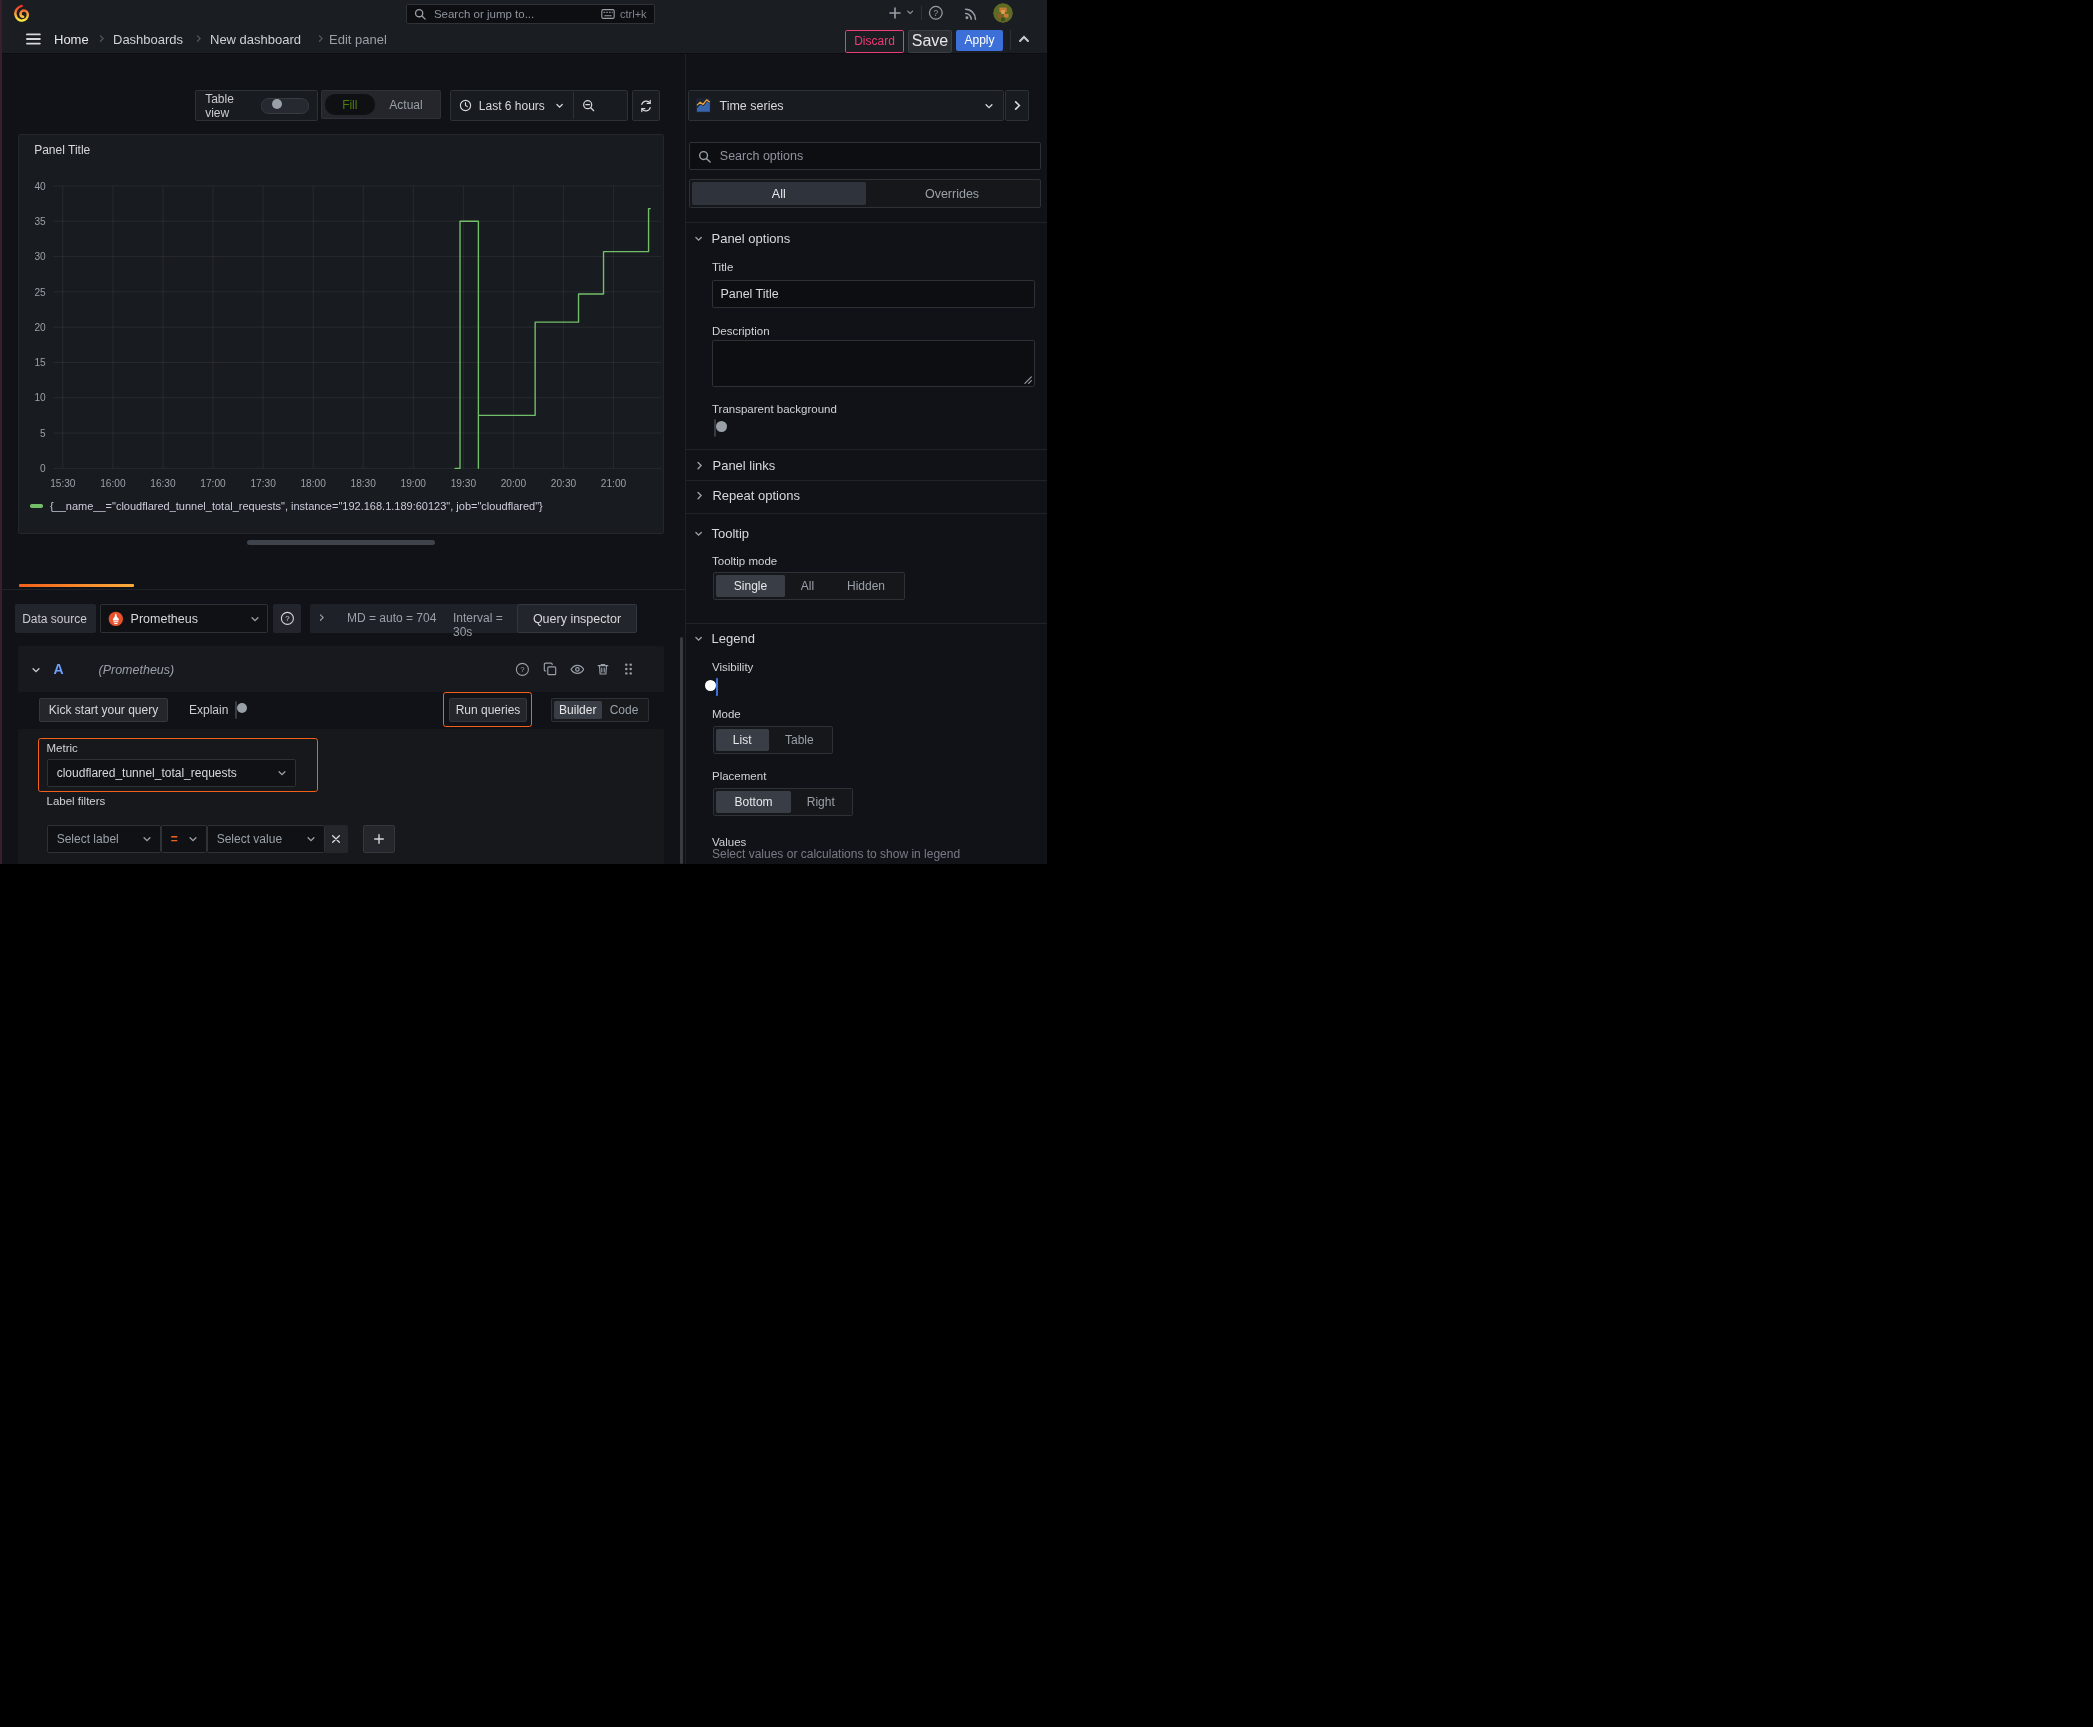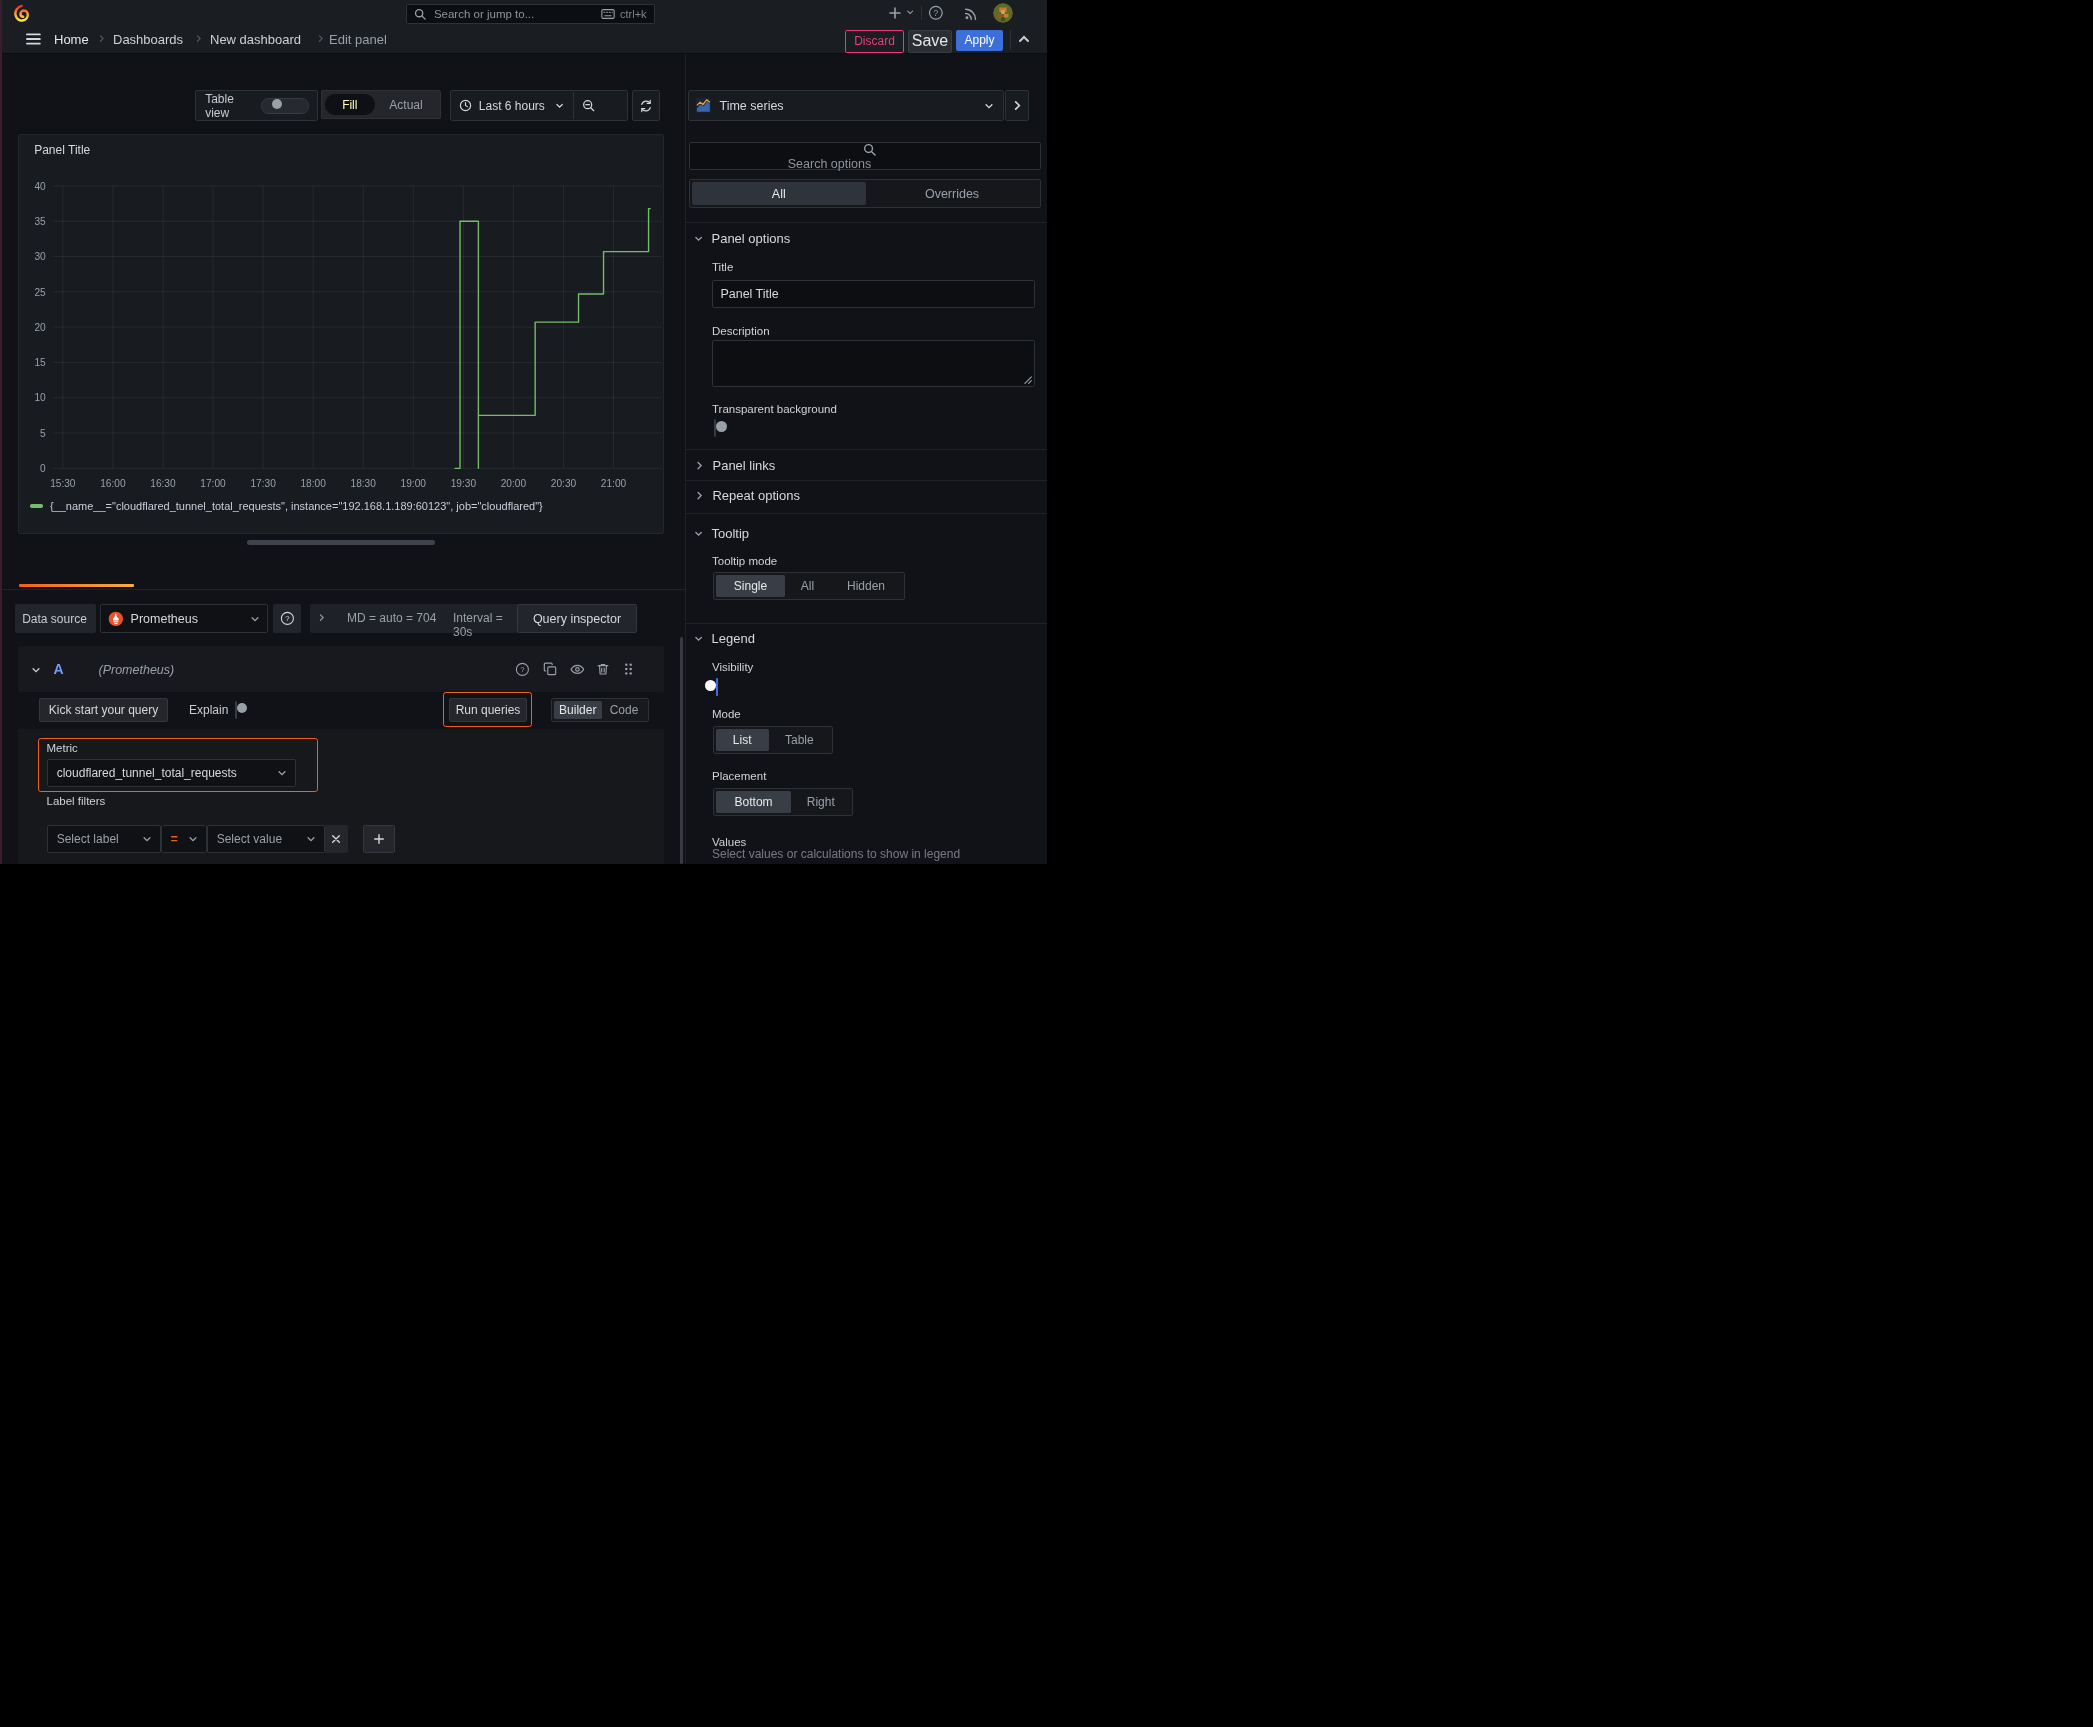--- a/index.html
+++ b/index.html
@@ -49,21 +49,21 @@
   .box{background:#181b1f;border:0.9px solid #2c3235;border-radius:1.8px;}
   #tableview{left:195px;top:90px;width:121px;height:29px;display:flex;align-items:center;}
   #tableview span{margin-left:9.2px;font-size:12px;color:#c9cbd1;flex:1;}
   .switch{width:28px;height:14px;border-radius:7.4px;background:#26292f;border:0.9px solid #373b42;position:relative;flex:none;}
   .switch .knob{position:absolute;left:0.9px;top:0.9px;width:10px;height:10px;border-radius:50%;background:#9aa0a8;}
   .switch.on{background:#3c70d8;border-color:#3c70d8;}
   .switch.on .knob{left:auto;right:0.9px;background:#fff;}
   #tv-toggle{margin-right:8.3px;}
   #fillactual{left:321px;top:90px;width:120px;height:29px;background:#24262b;border:0.9px solid #2c3235;border-radius:1.8px;
               display:flex;padding:2.8px;box-sizing:border-box;}
-  #seg-fill{width:50px;background:#0e1013;border-radius:10px;color:#fef9c3;font-size:12px;display:flex;align-items:center;justify-content:center;}
+  #seg-fill{width:50px;background:#0e1013;border-radius:10px;color:#4d7c0f;font-size:12px;display:flex;align-items:center;justify-content:center;}
   #seg-actual{flex:1;color:#9aa0a8;font-size:12px;display:flex;align-items:center;justify-content:center;}
   #timepicker{left:450px;top:90px;width:176px;height:29px;display:flex;align-items:center;}
   #tp-label{margin-left:6.5px;font-size:12px;color:#d6d8dc;}
   #tp-chev{margin-left:10px;}
   #tp-div{width:0.9px;height:27px;background:#2c3235;margin-left:9.2px;}
   #tp-zoomout{width:30px;display:flex;justify-content:center;}
   #tp-clock{margin-left:8.3px;}
   #refresh{left:632px;top:90px;width:26px;height:29px;display:flex;align-items:center;justify-content:center;}
 
   
@@ -141,21 +141,21 @@
   #panescroll{left:680px;top:637px;width:2.8px;height:227px;background:#383b41;border-radius:1.8px;}
 
   
   #sb-border{left:685px;top:53px;width:0.9px;height:811px;background:#1e2126;}
   #viz-select{left:688px;top:90px;width:314px;height:29px;display:flex;align-items:center;}
   #viz-select .lbl{margin-left:8.3px;font-size:12.5px;color:#d6d8dc;flex:1;}
   #viz-icon{margin-left:7.4px;}
   #viz-chev{margin-right:9.2px;}
   #viz-expand{left:1005px;top:90px;width:22px;height:29px;display:flex;align-items:center;justify-content:center;}
   #opt-search{left:689px;top:142px;width:352px;height:28px;background:#0d0e12;border:0.9px solid #2c3235;border-radius:1.8px;
-              display:flex;align-items:center;box-sizing:border-box;flex-direction:column;}
+              display:flex;align-items:center;box-sizing:border-box;}
   #opt-search input{flex:1;background:transparent;border:none;color:#c9cbd1;font-size:12.5px;margin-left:6.5px;}
   #opt-search input::placeholder{color:#8e949e;}
   #opt-search .mag{margin-left:8.3px;}
   #allover{left:689px;top:179px;width:352px;height:29px;background:#15171b;border:0.9px solid #2c3235;border-radius:1.8px;
            display:flex;padding:1.8px;box-sizing:border-box;}
   #seg-all{width:174px;background:#2f333b;border-radius:1.8px;color:#e6e7e9;font-size:12.5px;display:flex;align-items:center;justify-content:center;}
   #seg-overrides{flex:1;color:#9aa0a8;font-size:12.5px;display:flex;align-items:center;justify-content:center;}
   .sb-div{left:685px;width:362px;height:0.9px;background:#1f2227;}
   #sb-div1{top:222px;} #sb-div2{top:449px;} #sb-div3{top:480px;} #sb-div4{top:513px;} #sb-div5{top:623px;}
   .sec-head{position:absolute;display:flex;align-items:center;gap:8.3px;font-size:13px;font-weight:500;color:#d6d8dc;}

